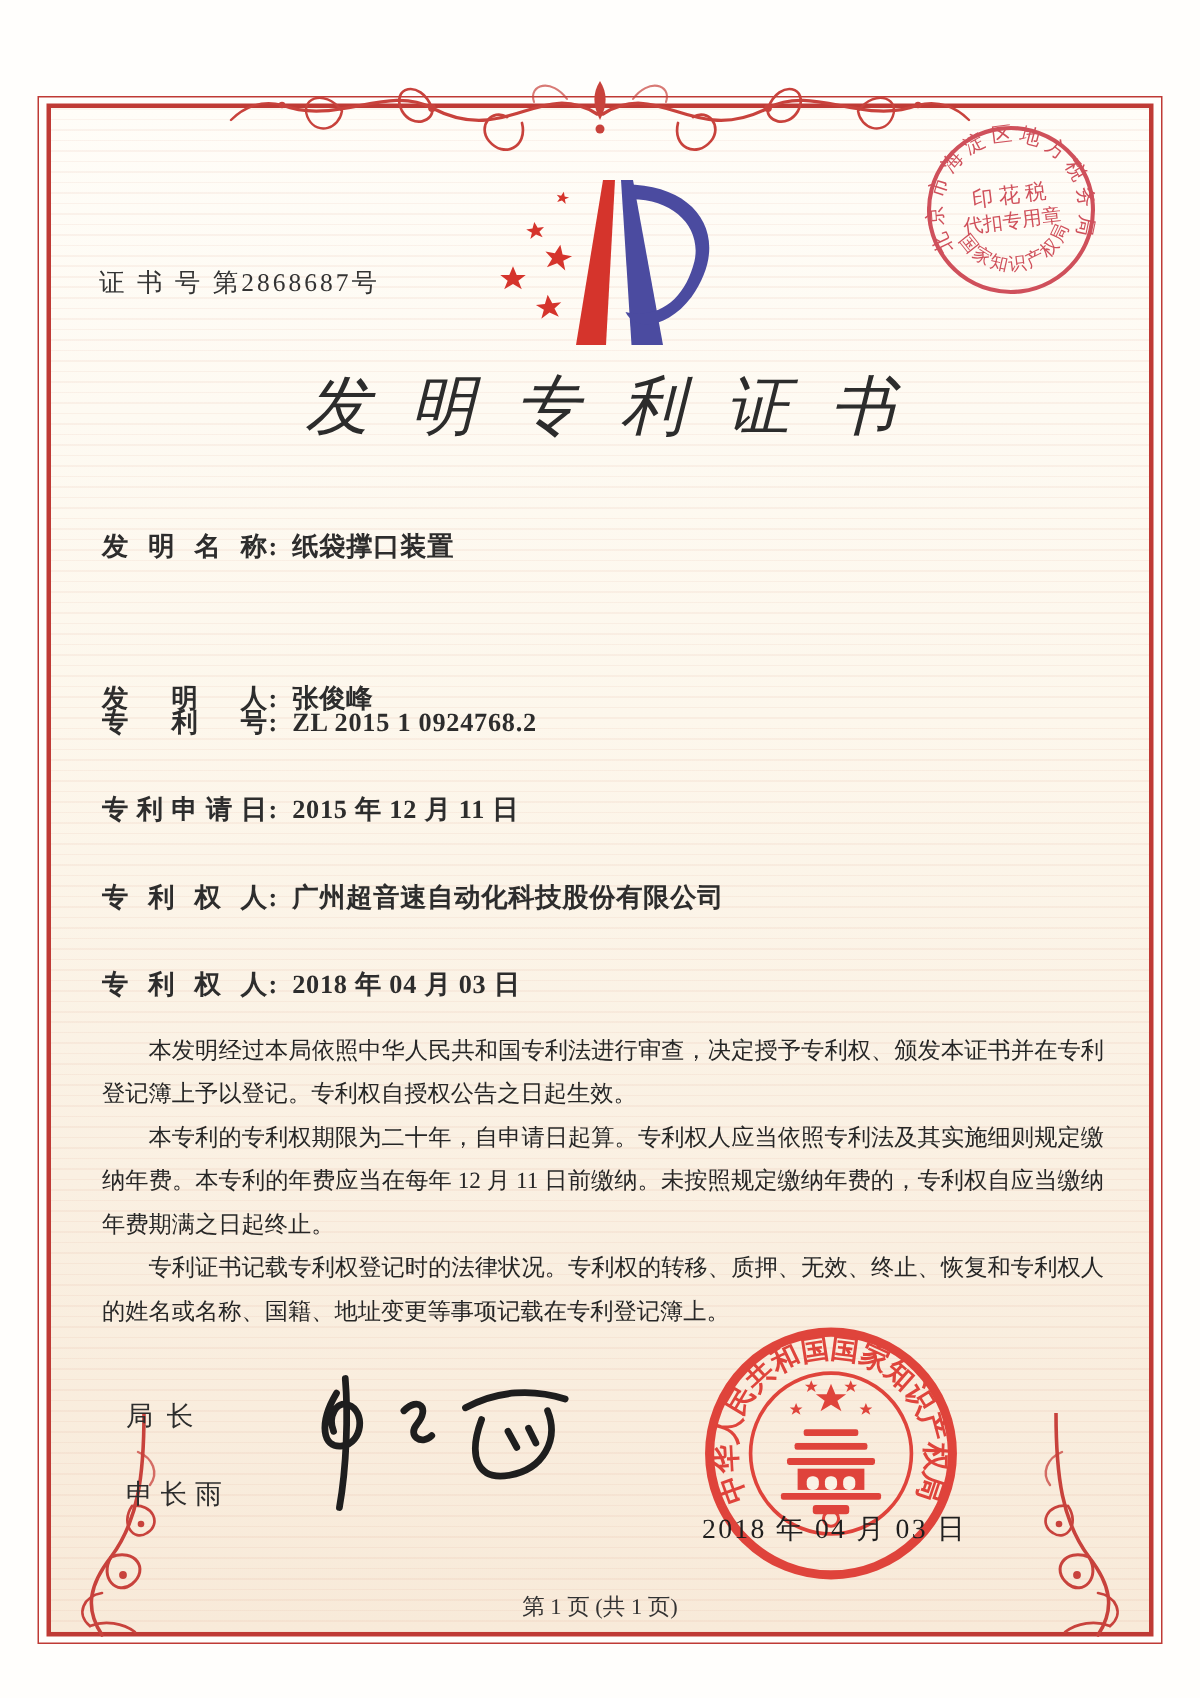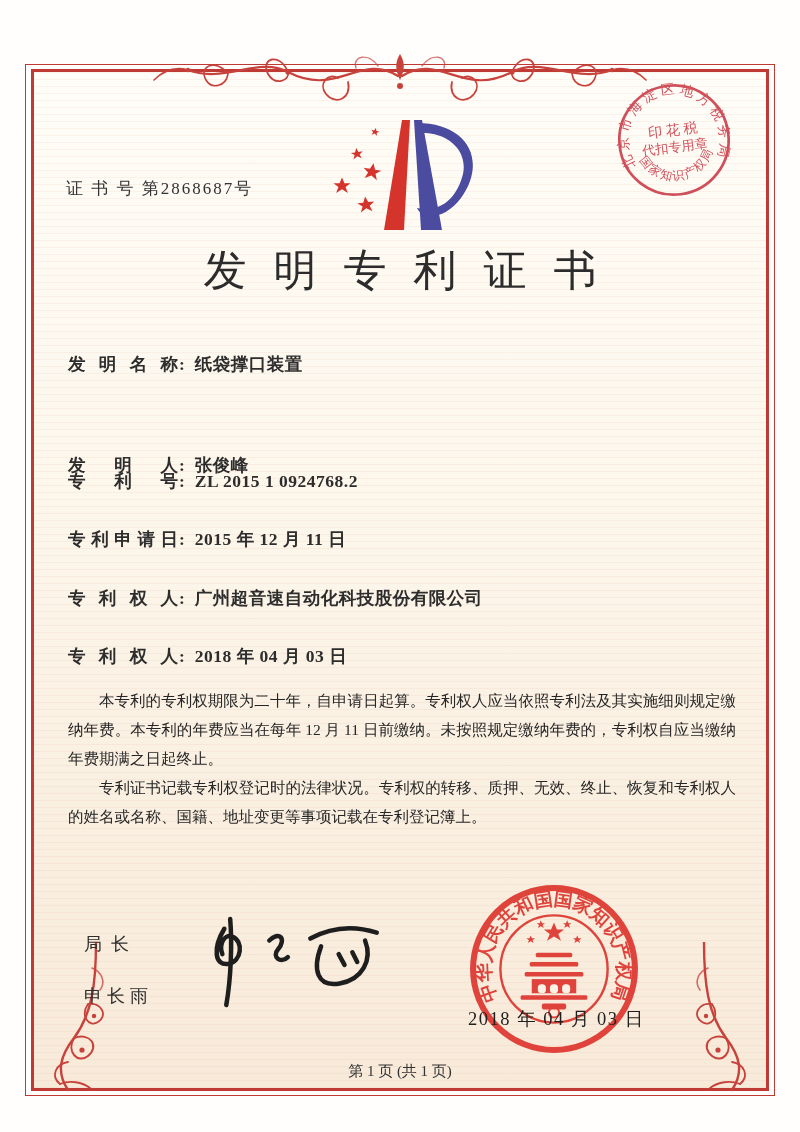--- a/index.html
+++ b/index.html
@@ -20,21 +20,21 @@
   .top-ornament{position:absolute;left:140px;top:36px;width:520px;height:80px;z-index:3;}
   .corner-ornament{position:absolute;bottom:40px;width:96px;height:150px;z-index:3;}
   .corner-ornament.left{left:34px;}
   .corner-ornament.right{right:34px;transform:scaleX(-1);}
   
   .cert-no{position:absolute;left:66px;top:138px;font-size:17px;letter-spacing:2px;color:#333;z-index:4;margin-top:39px;}
   .logo{position:absolute;left:320px;top:110px;width:160px;height:128px;z-index:4;}
   .tax-stamp{position:absolute;left:612px;top:78px;width:124px;height:124px;z-index:5;transform:rotate(-7deg);opacity:.93;}
   .page-title{
     position:absolute;left:0;right:0;top:242px;text-align:center;z-index:4;
-    font-size:43px;letter-spacing:27px;padding-left:27px;color:#2c2c2c;font-weight:500;
+    font-size:43px;letter-spacing:27px;padding-left:27px;color:#2c2c2c;font-weight:500;font-style:italic;
   }
   
   .field-row{position:absolute;left:68px;height:30px;display:flex;align-items:baseline;font-size:17.5px;color:#2d2d2d;z-index:4;font-weight:bold;}
   .field-label{display:inline-block;width:110px;text-align:justify;text-align-last:justify;}
   .field-colon{margin:0 10px 0 1px;}
   .field-value{letter-spacing:.5px;}
   .row0{top:352px;} .row1{top:411px;margin-top:42px;} .row2{top:469px;} .row3{top:527px;} .row4{top:586px;} .row5{top:644px;}
   
   .body-text{position:absolute;left:68px;width:668px;top:686px;z-index:4;}
   .body-text p{margin:0;font-size:15.5px;line-height:29px;text-indent:2em;color:#262626;text-align:justify;}
@@ -162,20 +162,21 @@
       <span class="field-colon">:</span>
       <span class="field-value">广州超音速自动化科技股份有限公司</span>
   </div>
   <div class="field-row row5">
     <span class="field-label">专利权人</span>
       <span class="field-colon">:</span>
       <span class="field-value">2018 年 04 月 03 日</span>
   </div>
 
   <div class="body-text">
+    <p>本发明经过本局依照中华人民共和国专利法进行审查，决定授予专利权、颁发本证书并在专利登记簿上予以登记。专利权自授权公告之日起生效。</p>
     <p>本专利的专利权期限为二十年，自申请日起算。专利权人应当依照专利法及其实施细则规定缴纳年费。本专利的年费应当在每年 12 月 11 日前缴纳。未按照规定缴纳年费的，专利权自应当缴纳年费期满之日起终止。</p>
     <p>专利证书记载专利权登记时的法律状况。专利权的转移、质押、无效、终止、恢复和专利权人的姓名或名称、国籍、地址变更等事项记载在专利登记簿上。</p>
   </div>
 
   <div class="director-title">局长</div>
   <div class="director-name">申长雨</div>
 
   <svg class="signature" viewBox="0 0 220 100" aria-hidden="true">
     <g stroke="#1e1e1e" stroke-width="4.6" fill="none" stroke-linecap="round" stroke-linejoin="round">
       <path d="M30,16 C18,36 20,54 34,52 C48,50 50,28 38,24 C30,21 24,32 28,42"></path>

